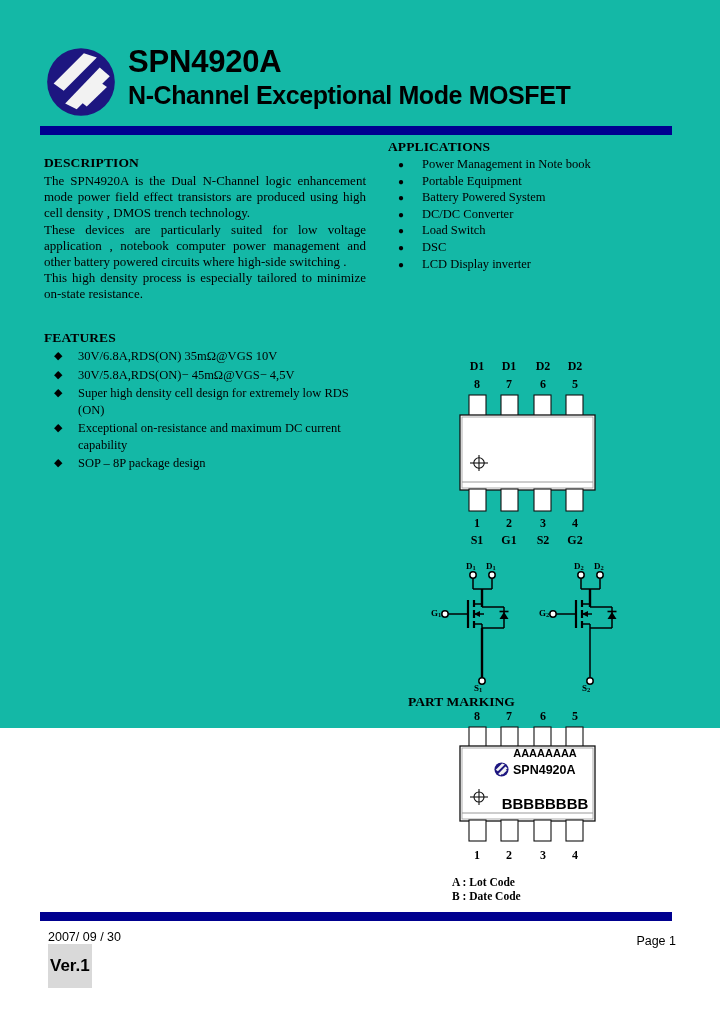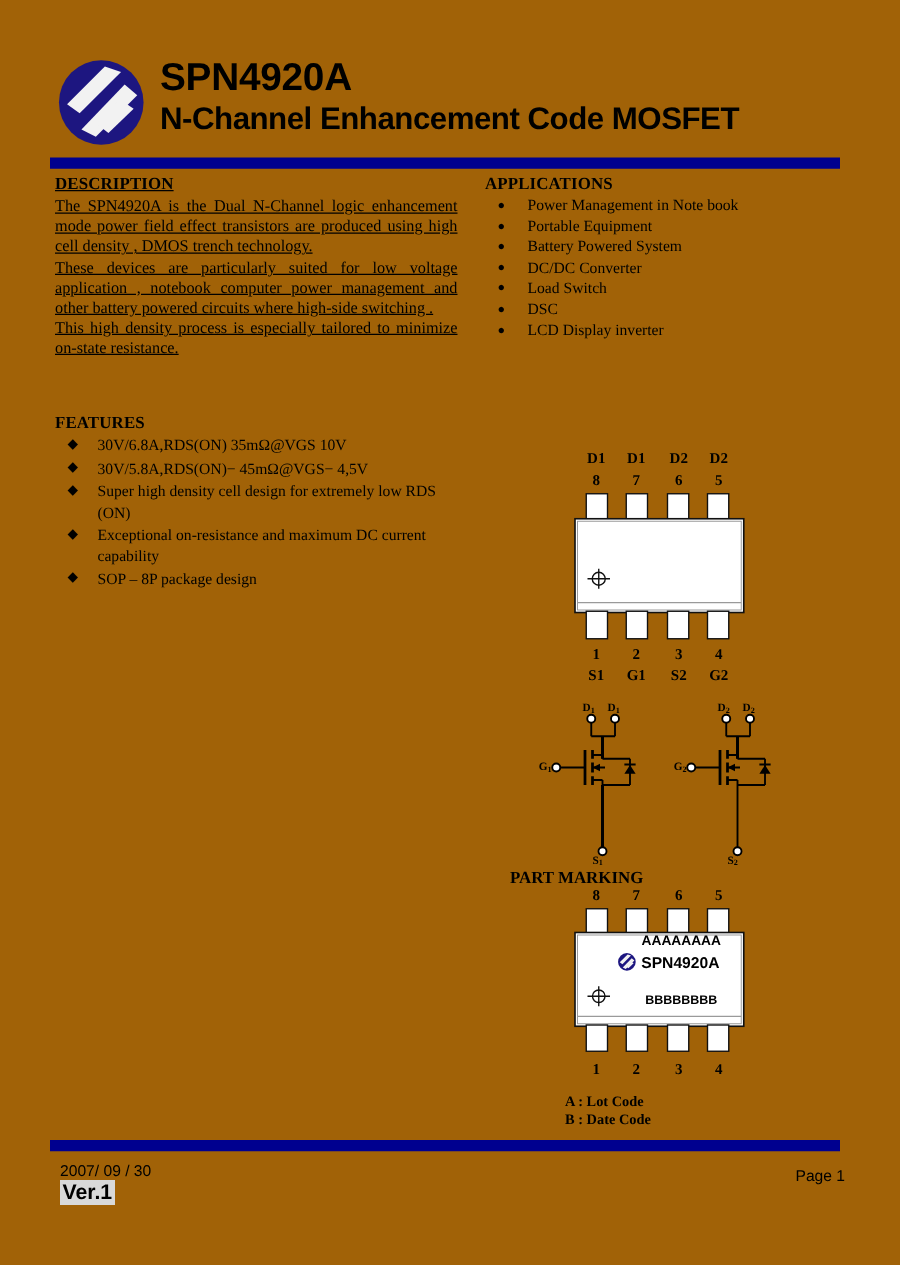--- a/index.html
+++ b/index.html
@@ -12,22 +12,22 @@
     height: 1012px;
     font-family: "Liberation Serif", "DejaVu Serif", serif;
     color: #000000;
     position: relative;
     overflow: hidden;
   }
   .page {
     position: absolute;
     left: 0; top: 0;
     width: 720px;
-    height: 1012px;
-    background: #a16207;
+    height: 728px;
+    background: #14b8a6;
   }
 
   
   .header {
     position: absolute;
     left: 40px; top: 44px;
     width: 640px;
     height: 76px;
     display: flex;
     align-items: flex-start;
@@ -76,23 +76,22 @@
   .rule-bottom {
     position: absolute;
     left: 40px; top: 912px;
     width: 632px; height: 9px;
     background: #00008f;
   }
 
   
   .col-left {
     position: absolute;
-    left: 44px; top: 139px;
+    left: 44px; top: 155px;
     width: 322px;
-    text-decoration: underline;
   }
   .col-right {
     position: absolute;
     left: 388px; top: 139px;
     width: 292px;
   }
 
   .sec-head {
     font-family: "Liberation Serif", "DejaVu Serif", serif;
     font-weight: bold;
@@ -187,21 +186,21 @@
     flex-direction: column;
   }
   .footer-date {
     font-size: 12.5px;
     letter-spacing: 0px;
   }
   .footer-ver {
     font-size: 17px;
     font-weight: bold;
     background: #d9d9d9;
-    padding: 0 2px;
+    padding: 12px 2px;
     margin-left: 4px;
   }
   .footer-right {
     position: absolute;
     right: 44px; top: 934px;
     font-size: 12.5px;
     font-family: "Liberation Sans", "DejaVu Sans", sans-serif;
   }
 
   .sym-label {
@@ -223,21 +222,21 @@
         <g fill="#f2f2f2">
           <polygon points="54,10 72,16 26,62 12,52"></polygon>
           <polygon points="76,30 90,42 44,88 28,80"></polygon>
           <polygon points="70,46 86,57 58,84 44,73"></polygon>
         </g>
         <polygon points="54,10 72,16 62,26 46,20" fill="#1d1680" opacity="0"></polygon>
       </svg>
     </div>
     <div class="titles">
       <div class="part-title">SPN4920A</div>
-      <div class="part-subtitle">N-Channel Enhancement Code MOSFET</div>
+      <div class="part-subtitle">N-Channel Exceptional Mode MOSFET</div>
     </div>
   </div>
 
   <div class="rule-top"></div>
   <div class="rule-bottom"></div>
 
   <div class="col-left">
     <div class="sec-head">DESCRIPTION</div>
     <div class="desc-body">
       <p>The SPN4920A is the Dual N-Channel logic enhancement mode power field effect transistors are produced using high cell density , DMOS trench technology.</p>
@@ -438,21 +437,21 @@
       <circle cx="50" cy="50" r="47" fill="#1d1680"></circle>
       <g fill="#f2f2f2">
         <polygon points="54,10 72,16 26,62 12,52"></polygon>
         <polygon points="76,30 90,42 44,88 28,80"></polygon>
         <polygon points="70,46 86,57 58,84 44,73"></polygon>
       </g>
     </svg>
     <span style="font-family:'Liberation Sans',sans-serif; font-weight:bold; font-size:12.5px;">SPN4920A</span>
   </div>
   <div class="marking-text" style="left:487px; top:747px; width:116px; font-size:11px;">AAAAAAAA</div>
-  <div class="marking-text" style="left:487px; top:795px; width:116px; font-size:10px;text-align:center;">BBBBBBBB</div>
+  <div class="marking-text" style="left:487px; top:795px; width:116px; font-size:15px;text-align:center;">BBBBBBBB</div>
 
   <div class="code-legend">
     <div>A : Lot   Code</div>
     <div>B : Date Code</div>
   </div>
 
   <div class="footer-left">
     <span class="footer-date">2007/ 09 / 30</span>
     <span class="footer-ver">Ver.1</span>
   </div>

